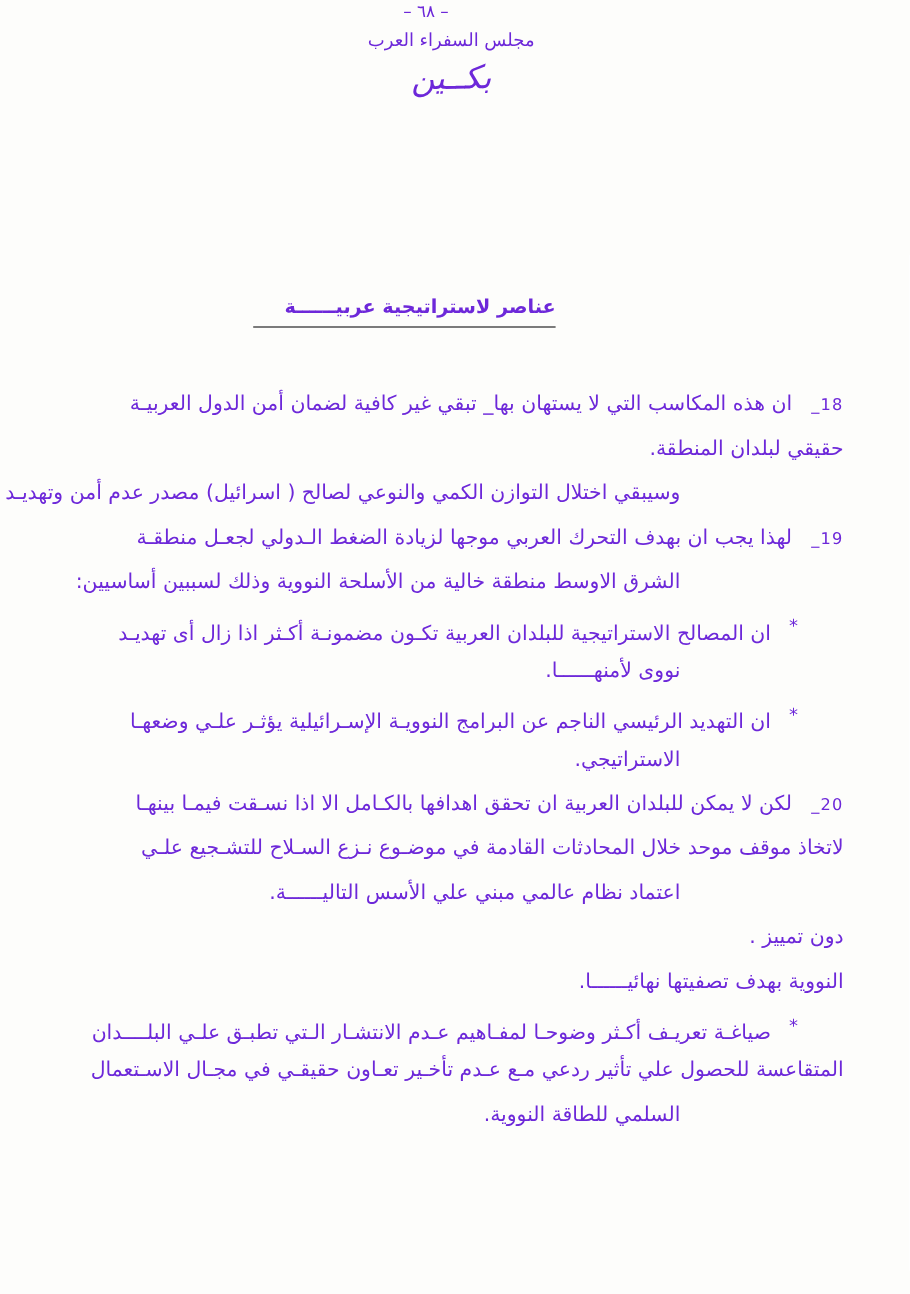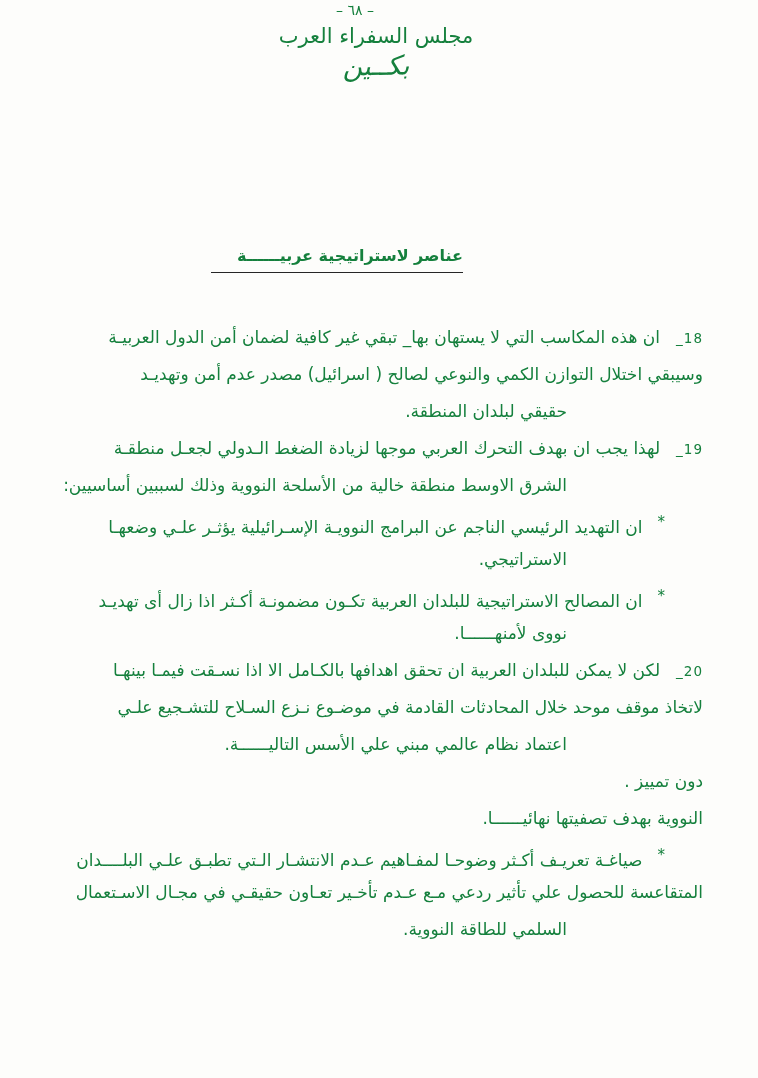--- a/index.html
+++ b/index.html
@@ -5,42 +5,42 @@
   html, body {
     margin: 0;
     padding: 0;
     background: #ffffff;
   }
   .sheet {
     position: relative;
     width: 758px;
     height: 1078px;
     background: #fdfdfb;
-    color: #15803d;
+    color: #6d28d9;
     font-family: "DejaVu Sans", sans-serif;
     direction: rtl;
     overflow: hidden;
   }
   
   .page-number {
     position: absolute;
     top: 2px;
     left: 0;
     width: 710px;           
     text-align: center;
     font-size: 14px;
     letter-spacing: 2px;
   }
   .org-name {
     position: absolute;
     top: 24px;
     left: 0;
     width: 752px;
     text-align: center;
-    font-size: 21px;
+    font-size: 15px;
   }
   .place-name {
     position: absolute;
     top: 50px;
     left: 0;
     width: 752px;
     text-align: center;
     font-size: 27px;
     font-style: italic;
     transform: rotate(-1deg);
@@ -103,43 +103,43 @@
   <div class="place-name">بكــين</div>
 
   <div class="doc-title">عناصر لاستراتيجية عربيــــــة</div>
 
   <div class="body-text">
 
     <div class="block">
       <div class="bline">
         <span class="num-marker">18_</span><span>ان هذه المكاسب التي لا يستهان بها_ تبقي غير كافية لضمان أمن الدول العربيـة</span>
       </div>
+      <div class="bline">حقيقي لبلدان المنطقة.</div>
       <div class="bline">وسيبقي اختلال التوازن الكمي والنوعي لصالح ( اسرائيل) مصدر عدم أمن وتهديـد</div>
-      <div class="bline">حقيقي لبلدان المنطقة.</div>
     </div>
 
     <div class="block">
       <div class="bline">
         <span class="num-marker">19_</span><span>لهذا يجب ان بهدف التحرك العربي موجها لزيادة الضغط الـدولي لجعـل منطقـة</span>
       </div>
       <div class="bline">الشرق الاوسط منطقة خالية من الأسلحة النووية وذلك لسببين أساسيين:</div>
     </div>
 
     <div class="block">
       <div class="bline bullet-first">
-        <span class="star-marker">*</span><span>ان التهديد الرئيسي الناجم عن البرامج النوويـة الإسـرائيلية يؤثـر علـي وضعهـا</span>
+        <span class="star-marker">*</span><span>ان المصالح الاستراتيجية للبلدان العربية تكـون مضمونـة أكـثر اذا زال أى تهديـد</span>
       </div>
-      <div class="bline">الاستراتيجي.</div>
+      <div class="bline">نووى لأمنهــــــا.</div>
     </div>
 
     <div class="block">
       <div class="bline bullet-first">
-        <span class="star-marker">*</span><span>ان المصالح الاستراتيجية للبلدان العربية تكـون مضمونـة أكـثر اذا زال أى تهديـد</span>
+        <span class="star-marker">*</span><span>ان التهديد الرئيسي الناجم عن البرامج النوويـة الإسـرائيلية يؤثـر علـي وضعهـا</span>
       </div>
-      <div class="bline">نووى لأمنهــــــا.</div>
+      <div class="bline">الاستراتيجي.</div>
     </div>
 
     <div class="block">
       <div class="bline">
         <span class="num-marker">20_</span><span>لكن لا يمكن للبلدان العربية ان تحقق اهدافها بالكـامل الا اذا نسـقت فيمـا بينهـا</span>
       </div>
       <div class="bline">لاتخاذ موقف موحد خلال المحادثات القادمة في موضـوع نـزع السـلاح للتشـجيع علـي</div>
       <div class="bline">اعتماد نظام عالمي مبني علي الأسس التاليــــــة.</div>
     </div>
 

